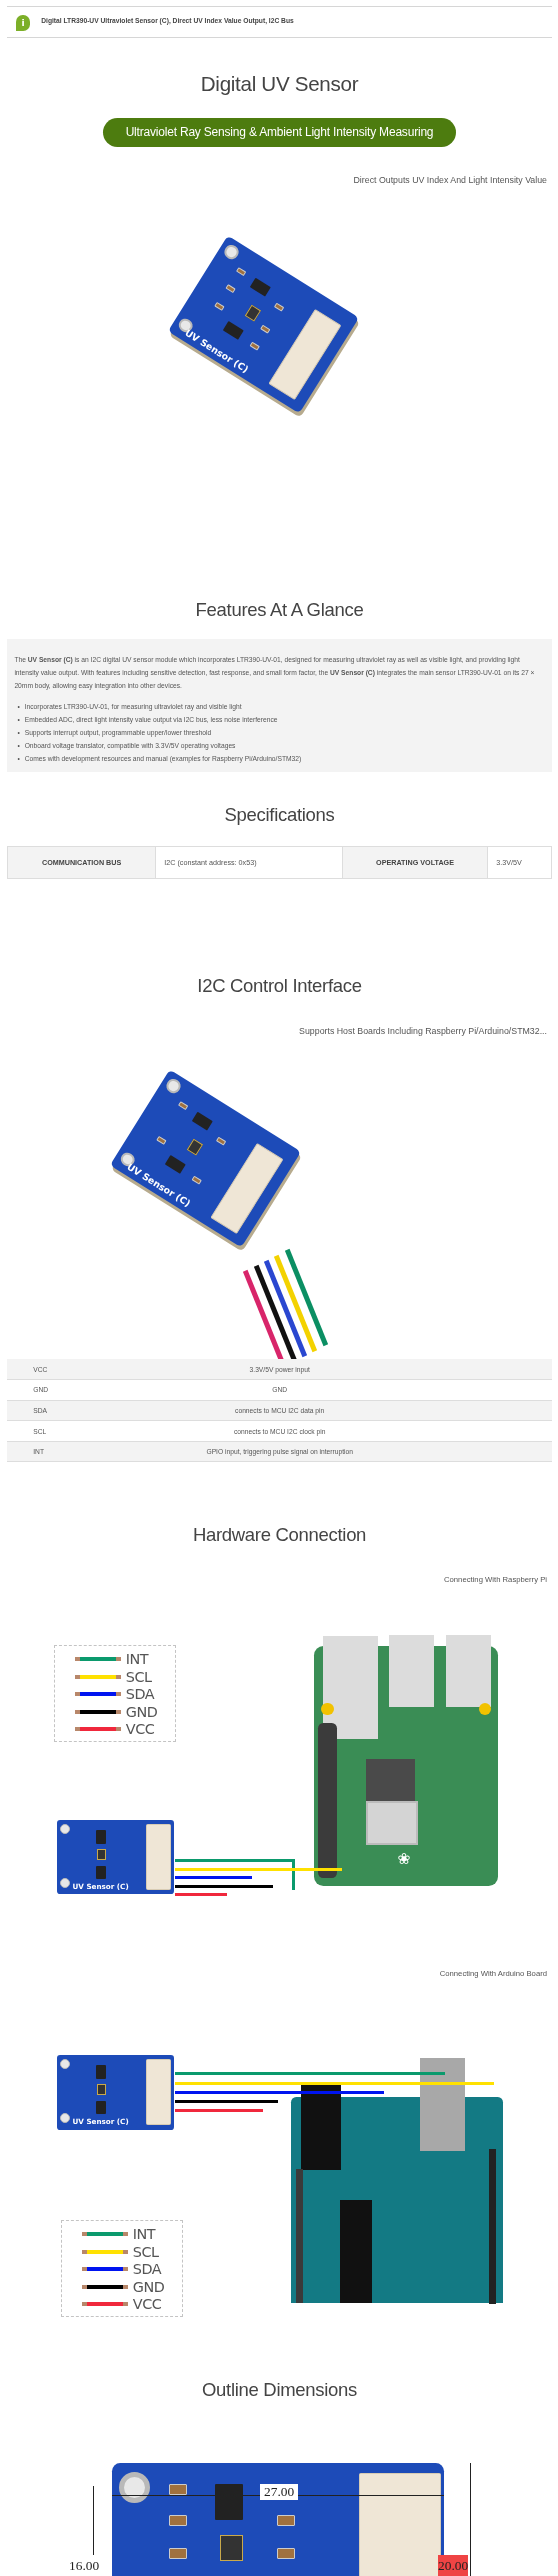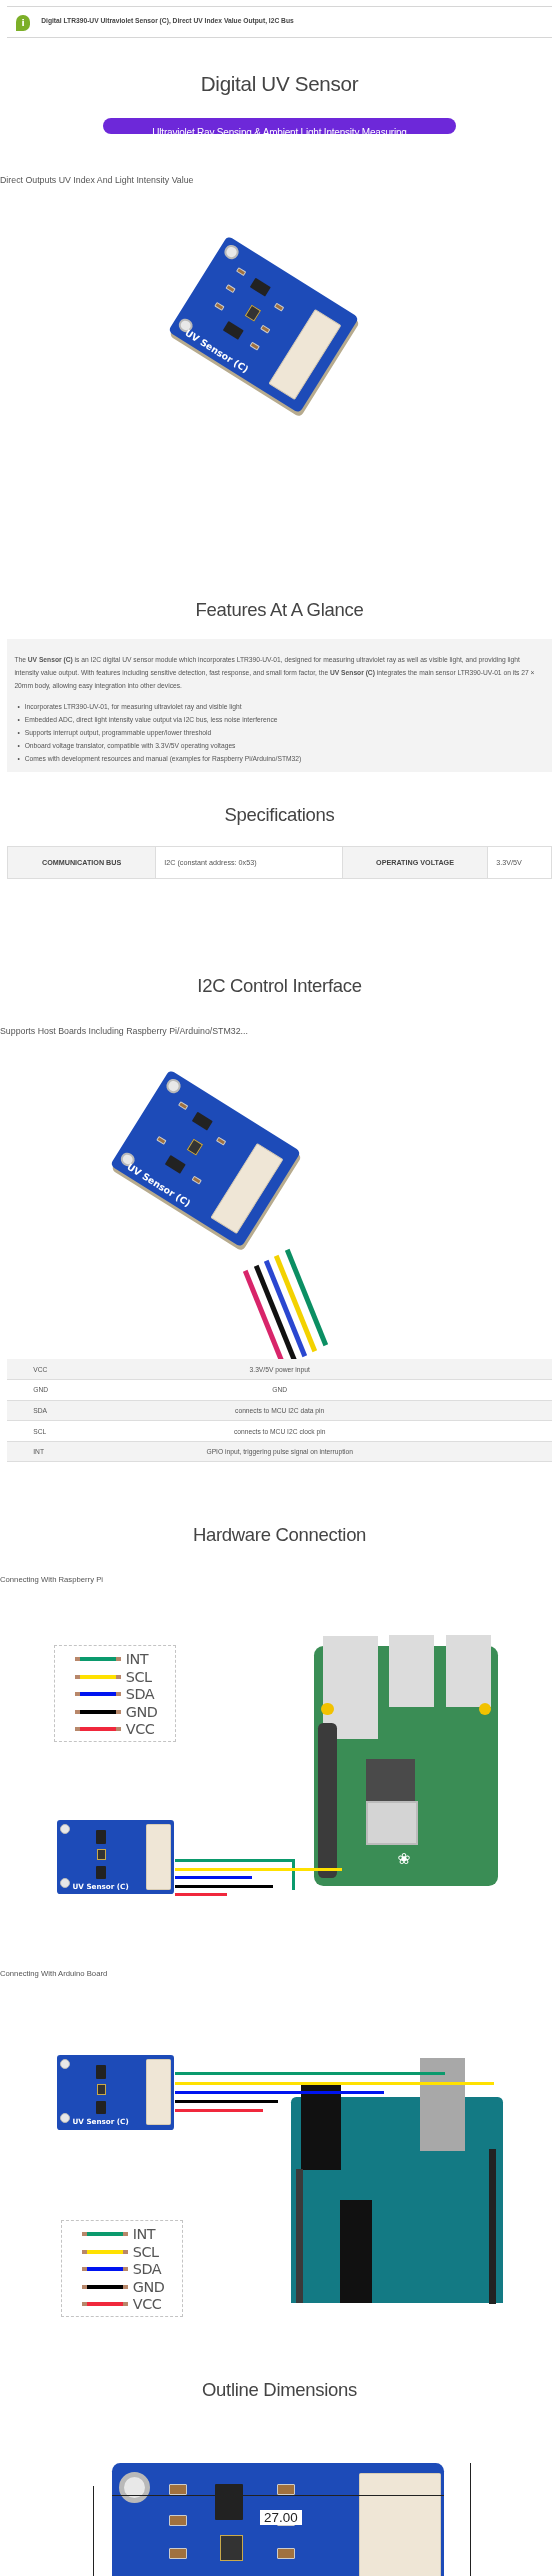--- a/index.html
+++ b/index.html
@@ -6,23 +6,23 @@
   html, body { width: 559px; background: #ffffff; }
   body { font-family: "Liberation Sans", sans-serif; color: #555; position: relative; height: 3299px; overflow: hidden; }
   .abs { position: absolute; }
 
   
   #topbar { position: absolute; left: 7.2px; top: 6.2px; width: 545px; height: 32px; border-top: 0.5px solid #d6d6d6; border-bottom: 0.5px solid #d6d6d6; }
   #info-icon { position: absolute; left: 9.3px; top: 8.2px; width: 13.4px; height: 15.5px; background: #7caf28; border-radius: 6.7px 6.7px 6.7px 0; color: #fff; font-weight: bold; font-size: 9.3px; text-align: center; line-height: 15.5px; font-family: "DejaVu Sans", sans-serif; }
   #top-title { position: absolute; left: 34px; top: 10.3px; font-size: 6.7px; font-weight: bold; color: #444; }
 
   h2.sec { position: absolute; left: 0; width: 559px; text-align: center; font-weight: normal; color: #444; font-size: 18.5px; letter-spacing: -0.3px; }
-  .subline { position: absolute; left: 0; width: 547px; text-align: left; font-size: 8.8px; color: #555; }
-
-  #pill { position: absolute; left: 103px; top: 118px; width: 353px; height: 16px; background: #6d28d9; border-radius: 14.4px; color: #fff; font-size: 10px; line-height: 29px; text-align: center; letter-spacing: -0.2px; }
+  .subline { position: absolute; left: 0; width: 547px; text-align: right; font-size: 8.8px; color: #555; }
+
+  #pill { position: absolute; left: 103px; top: 118px; width: 353px; height: 29px; background: #4d7c0f; border-radius: 14.4px; color: #fff; font-size: 12px; line-height: 29px; text-align: center; letter-spacing: -0.2px; }
 
   
   .board { position: absolute; background: #1d4bb8; border-radius: 5.2px; box-shadow: 3.1px 3.1px 0 #b7ab8e; }
   .board .hole { position: absolute; width: 13.4px; height: 13.4px; border-radius: 50%; background: #e8e8e8; border: 2.6px solid #b9b9b9; }
   .board .chip { position: absolute; background: #222; border-radius: 1px; }
   .board .comp { position: absolute; width: 9.3px; height: 5.2px; background: #a0713f; border: 1px solid #ccc; border-radius: 1px; }
   .board .label { position: absolute; color: #fff; font-weight: bold; font-family: "DejaVu Sans", sans-serif; white-space: nowrap; }
   .board .conn { position: absolute; background: #efe6d6; border: 1px solid #d8ccb4; border-radius: 1.5px; }
   .board .sensorchip { position: absolute; background: #333; border: 1px solid #c9a94b; }
 
@@ -53,21 +53,21 @@
   .legend .swatch { width: 46px; height: 4.1px; border-left: 5.2px solid #b8876a; border-right: 5.2px solid #b8876a; margin-right: 5.2px; }
   .legend .txt { font-size: 14.4px; color: #555; font-family: "DejaVu Sans", sans-serif; letter-spacing: -0.5px; }
 
   
   #rpi { position: absolute; left: 314px; top: 1646px; width: 184px; height: 240px; background: #3a8d55; border-radius: 9.3px; }
   #arduino { position: absolute; left: 291px; top: 2097px; width: 212px; height: 206px; background: #137a84; border-radius: 5.2px 5.2px 0 0; }
 
   .wire { position: absolute; }
 
   
-  .dim-text { position: absolute; font-size: 13.4px; color: #222; font-family: Liberation Sans, sans-serif; margin-top: 26px; }
+  .dim-text { position: absolute; font-size: 13.4px; color: #222; font-family: Liberation Serif, serif; }
   .dimline { position: absolute; background: #222; }
 </style>
 </head>
 <body>
 
 <div id="topbar">
   <div id="info-icon">i</div>
   <div id="top-title">Digital LTR390-UV Ultraviolet Sensor (C), Direct UV Index Value Output, I2C Bus</div>
 </div>
 

